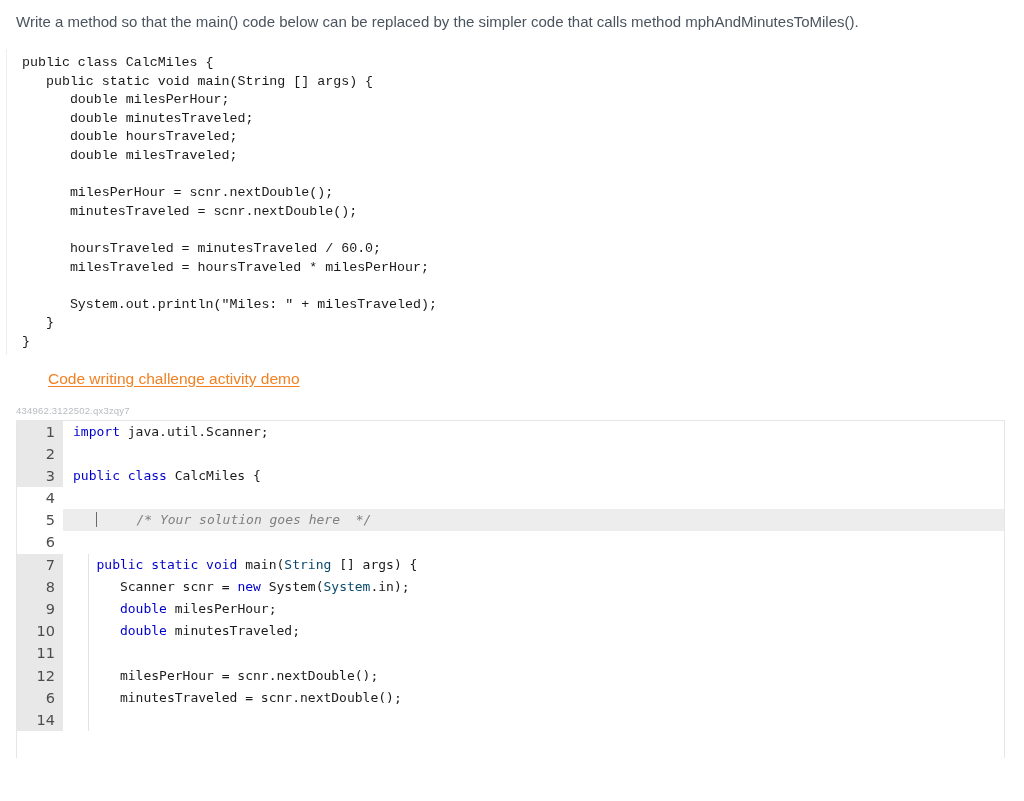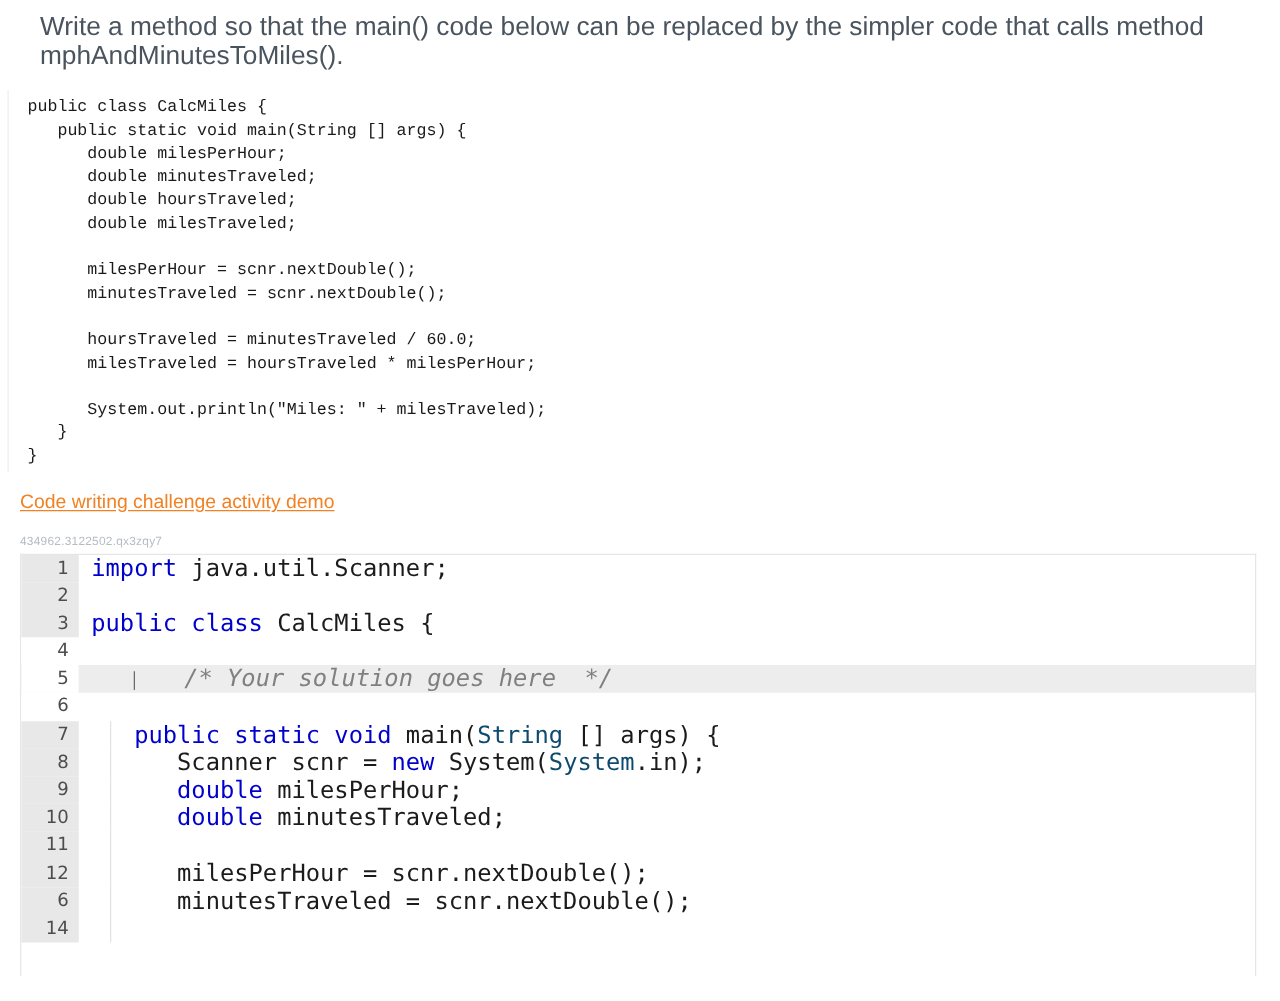--- a/index.html
+++ b/index.html
@@ -10,26 +10,25 @@
     height: 801px;
     overflow: hidden;
   }
   body {
     font-family: "Liberation Sans", sans-serif;
     color: #3c4650;
   }
 
   
   .prompt {
-    font-size: 21px;
+    font-size: 15px;
     line-height: 23px;
     color: #4a545e;
     padding: 10px 20px 0 16px;
     max-width: 1000px;
-    margin-left: 16px;
   }
   .prompt .line2 { display: block; }
 
   
   .orig-code-wrap {
     margin: 13px 0 0 0;
     padding: 0;
     position: relative;
   }
   .orig-code-wrap:before {
@@ -49,20 +48,21 @@
     line-height: 18.6px;
     color: #1a1a1a;
     white-space: pre;
     background: transparent;
     letter-spacing: 0px;
   }
 
   
   .demo-link-row {
     padding: 12px 0 0 16px;
+    margin-left: 32px;
   }
   a.demo-link {
     color: #f28123;
     font-size: 15.5px;
     text-decoration: underline;
     text-underline-offset: 2px;
   }
 
   
   .activity-id {
@@ -106,21 +106,21 @@
     font-size: 14.5px;
     line-height: 22.2px;
     color: #4d4d4d;
     background: #e8e8e8;
     user-select: none;
   }
   .gutter.editable-gutter { background: #ffffff; }
   .code-text {
     flex: 1;
     font-family: "DejaVu Sans Mono", "Liberation Mono", monospace;
-    font-size: 19px;
+    font-size: 13px;
     line-height: 22.2px;
     color: #1b1b1b;
     white-space: pre;
     padding-left: 6px;
     position: relative;
   }
   .code-row.solution .code-text,
   .code-row.solution .spacer-col { background: #ededed; }
   .code-row.solution { background: #ededed; }
   .spacer-col {

